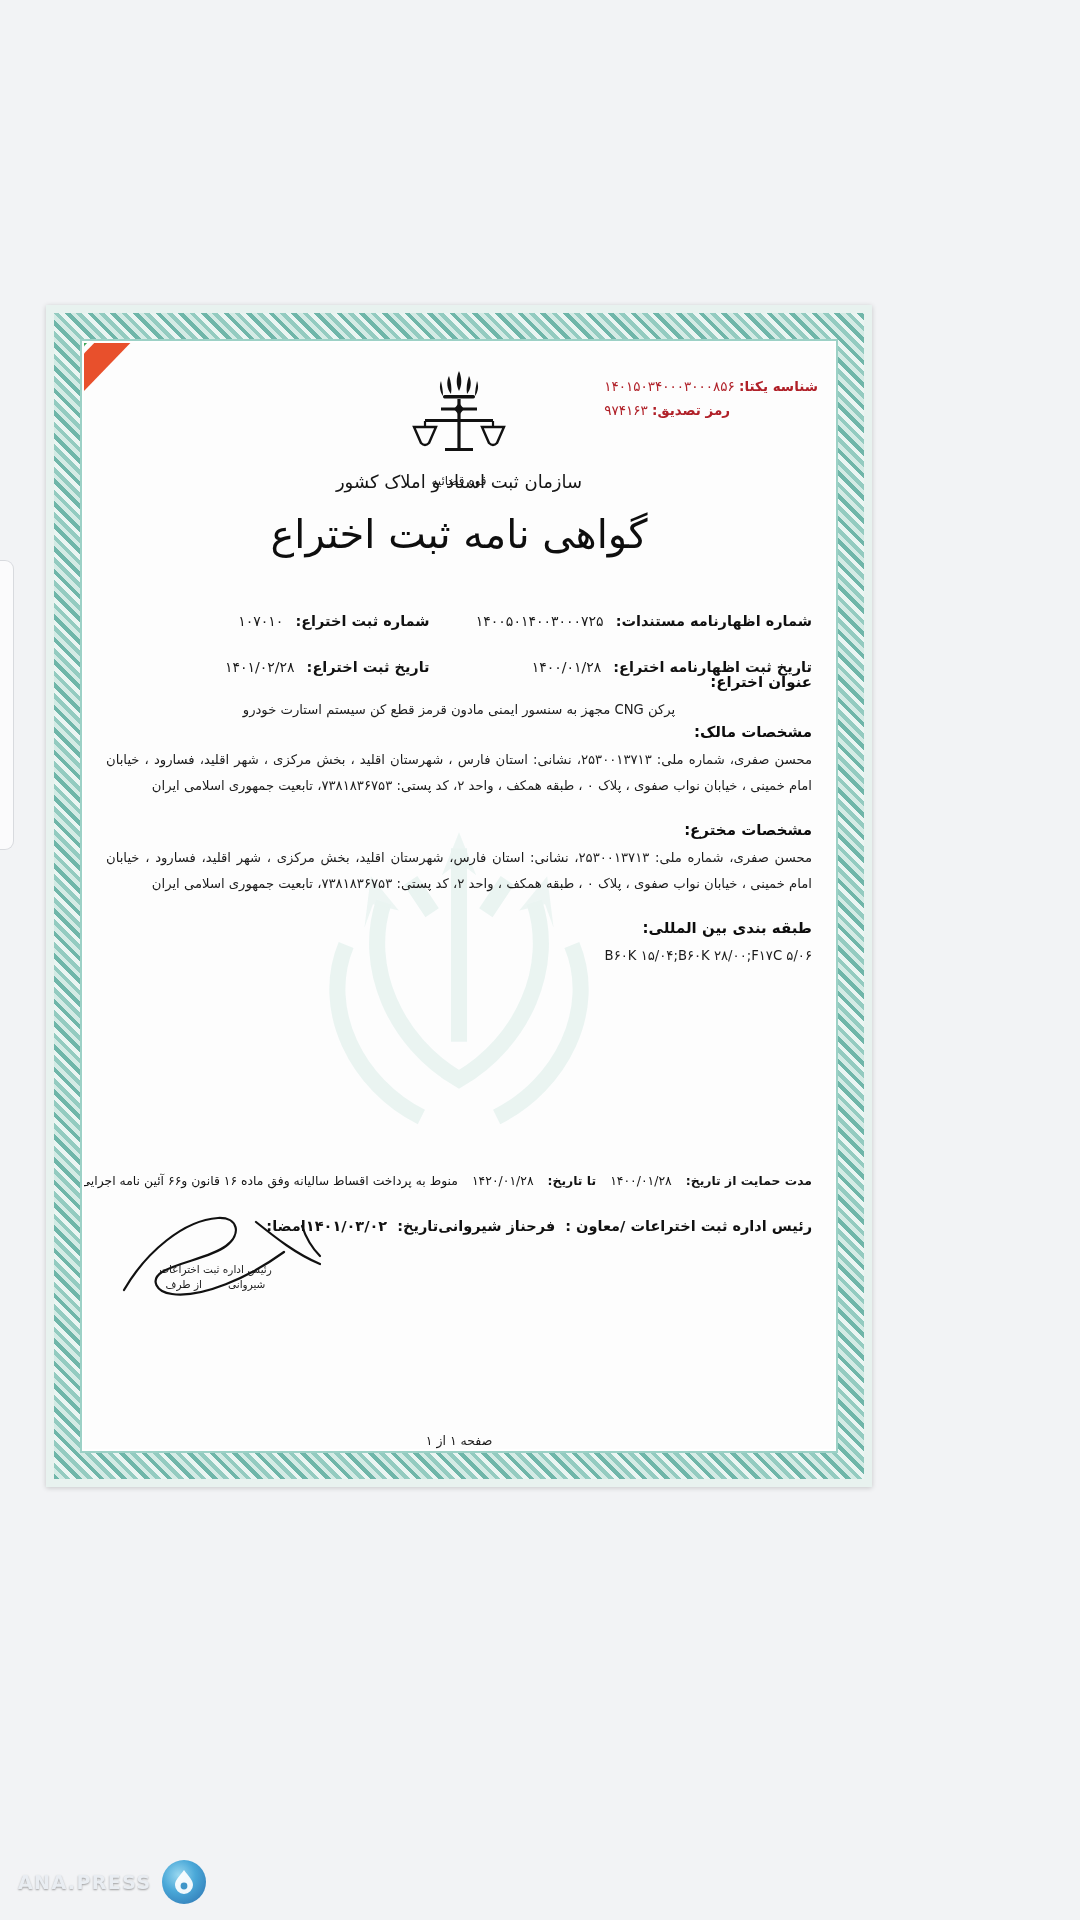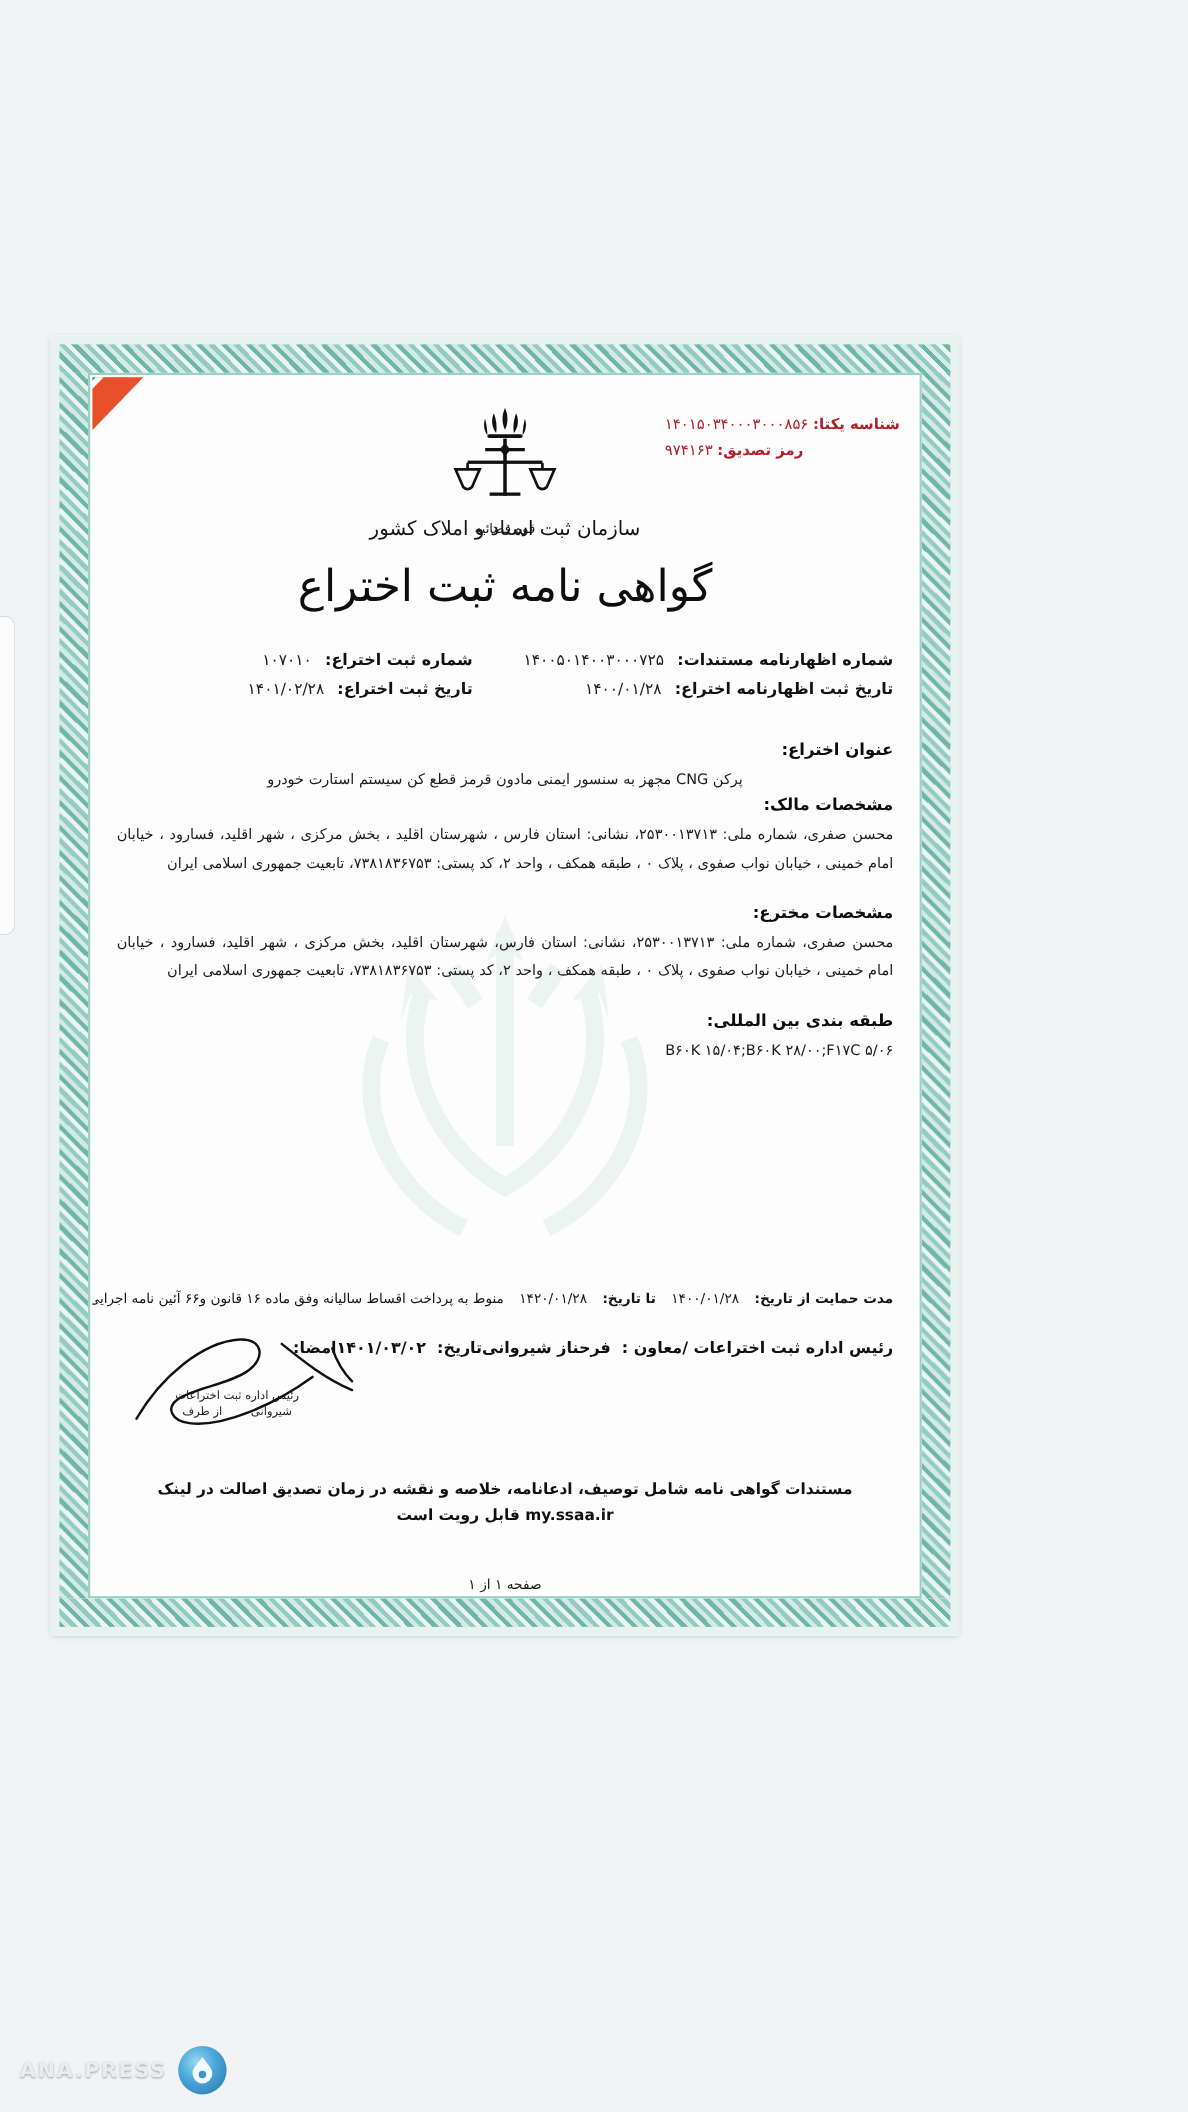--- a/index.html
+++ b/index.html
@@ -86,21 +86,21 @@
   
   .codes { position: absolute; right: 16px; top: 32px; text-align: left; direction: rtl; }
   .codes div { color: #b02028; font-size: 13.5px; line-height: 1.75; white-space: nowrap; }
   .codes .lbl { font-weight: 700; }
 
   
   .fields { position: absolute; right: 22px; left: 22px; top: 250px; }
   .frow { display: flex; justify-content: space-between; align-items: baseline; margin-bottom: 10px; }
   .fcell { display: flex; align-items: baseline; gap: 12px; white-space: nowrap; }
   .fcell .lbl { font-size: 14.5px; font-weight: 700; color: #111; text-align: center; }
-  .fcell .val { font-size: 14px; color: #191919; }
+  .fcell .val { font-size: 14px; color: #191919; margin-top: 20px; }
   .fcell.right-col { width: 390px; }
   .fcell.left-col  { width: 330px; }
 
   
   .section { position: absolute; right: 22px; left: 22px; }
   .sec-title { font-size: 15px; font-weight: 700; color: #0d0d0d; margin-bottom: 6px; }
   .sec-body  { font-size: 13.2px; line-height: 1.95; color: #1b1b1b; text-align: justify; }
   .sec-body.center { text-align: center; }
   .latin { direction: ltr; unicode-bidi: embed; display: inline-block; }
 
@@ -308,25 +308,20 @@
               <div class="l2">
                 <span>شیروانی</span>
                 <span>از طرف</span>
               </div>
             </div>
           </div>
         </div>
       </div>
 
       <div class="disclaimer">
-        <div class="disc-main">
-          <span>مستندات گواهی نامه شامل توصیف، ادعانامه، خلاصه و نقشه در زمان تصدیق اصالت در لینک</span>
-          <span class="url">my.ssaa.ir</span>
-          <span>قابل رویت است</span>
-        </div>
       </div>
 
       <div class="page-num">صفحه ۱ از ۱</div>
 
     </div>
   </div>
 
   <div class="brand-bar">
     <div class="brand-wrap">
       <div class="brand-logo">

